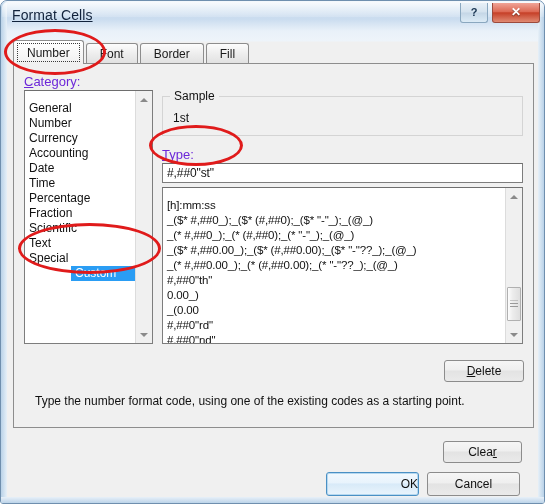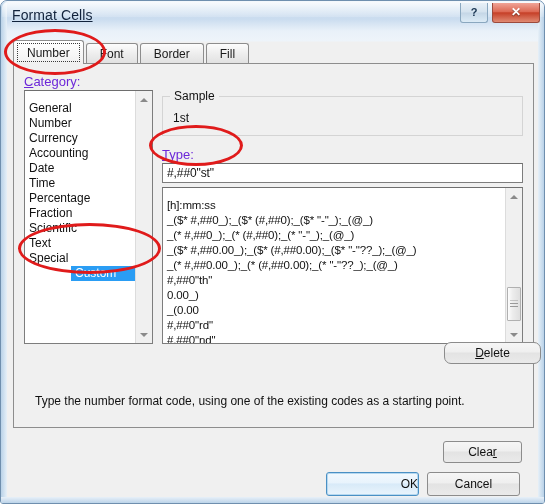--- a/index.html
+++ b/index.html
@@ -434,21 +434,21 @@
               </div>
             <div class="sb-thumb" style="top:99px; height:34px;">
               <span class="sb-grip"></span>
             </div>
             <div class="sb-arrow down">
                 <span class="tri down"></span>
               </div>
           </div>
         </div>
 
-        <div class="pushbtn" style="left:430px; top:278px; width:97px; height:22px;border-radius:7px;">
+        <div class="pushbtn" style="left:430px; top:296px; width:80px; height:22px;">
           <span><u>D</u><span>elete</span></span>
         </div>
 
         <div class="hint" style="left:21px; top:330px;">Type the number format code, using one of the existing codes as a starting point.</div>
 
       </div>
     </div>
 
     <div class="pushbtn" style="left:442px; top:440px; width:79px; height:22px;">
       <span><span>Clea</span><u>r</u></span>

